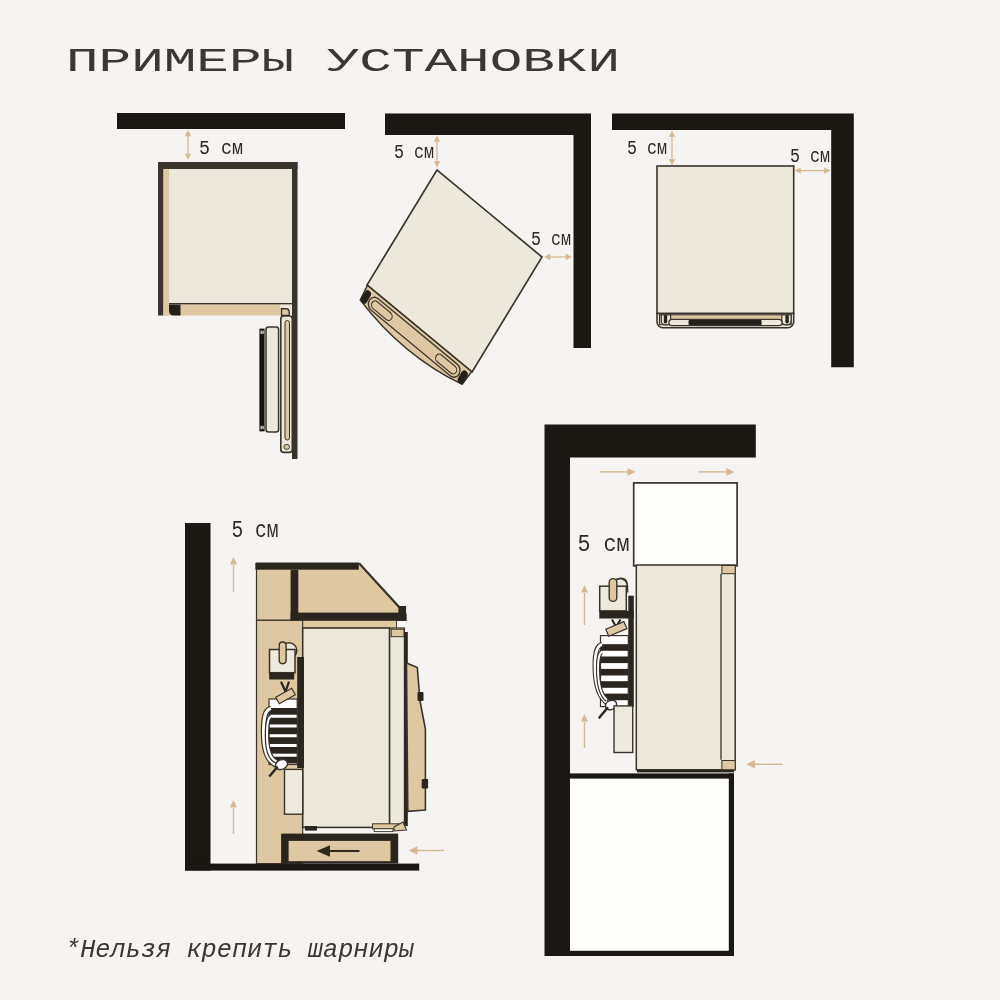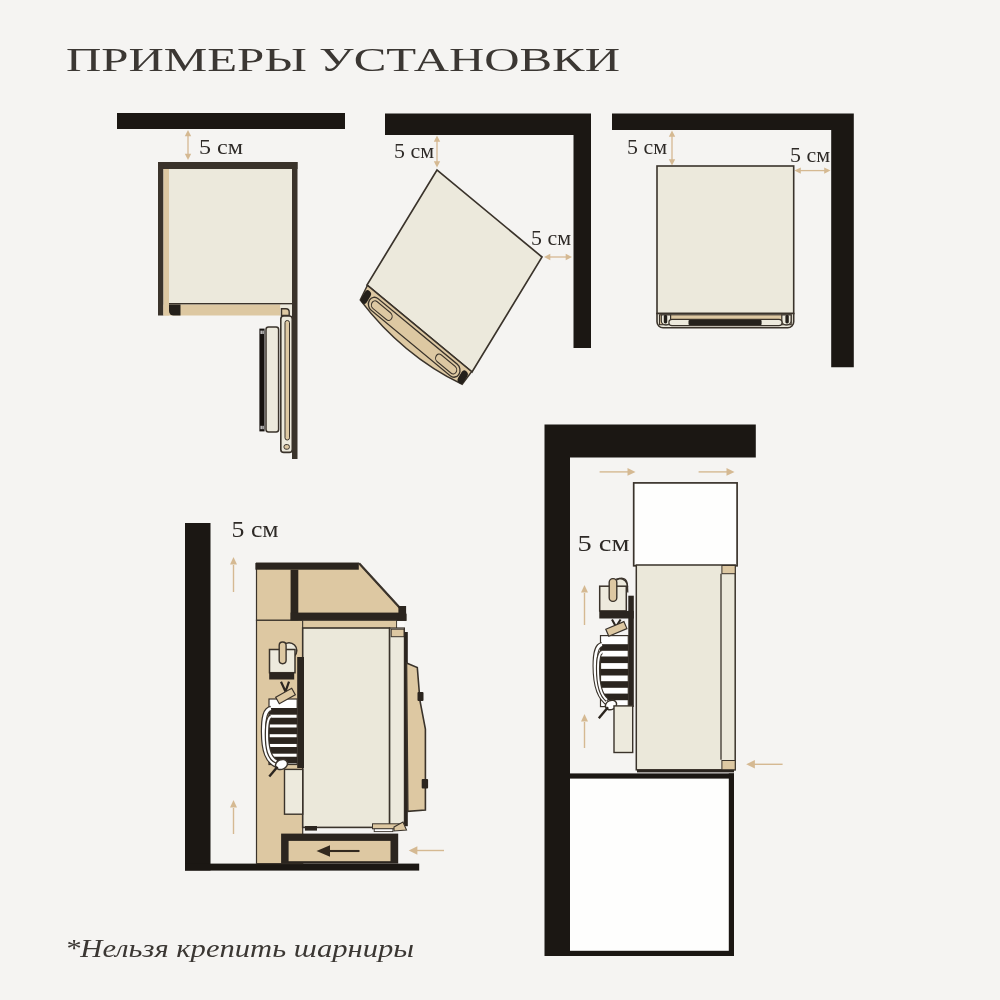--- a/index.html
+++ b/index.html
@@ -1,16 +1,16 @@
 <!DOCTYPE html>
 <html><head>
 <meta charset="utf-8">
 <style>
   html,body{margin:0;padding:0;background:#f5f4f2;}
-  #page{width:1000px;height:1000px;position:relative;font-family:Liberation Serif, serif;}
+  #page{width:1000px;height:1000px;position:relative;font-family:Liberation Mono, monospace;}
   svg{display:block;}
 </style>
 </head>
 <body>
 <div id="page">
 <svg width="1000" height="1000" viewBox="0 0 1000 1000" xmlns="http://www.w3.org/2000/svg">
 
 <rect x="0" y="0" width="1000" height="1000" fill="#f5f4f2"></rect>
 
 <text x="66" y="70.5" font-size="34" fill="#3b3733" textLength="554" lengthAdjust="spacingAndGlyphs">ПРИМЕРЫ УСТАНОВКИ</text>

